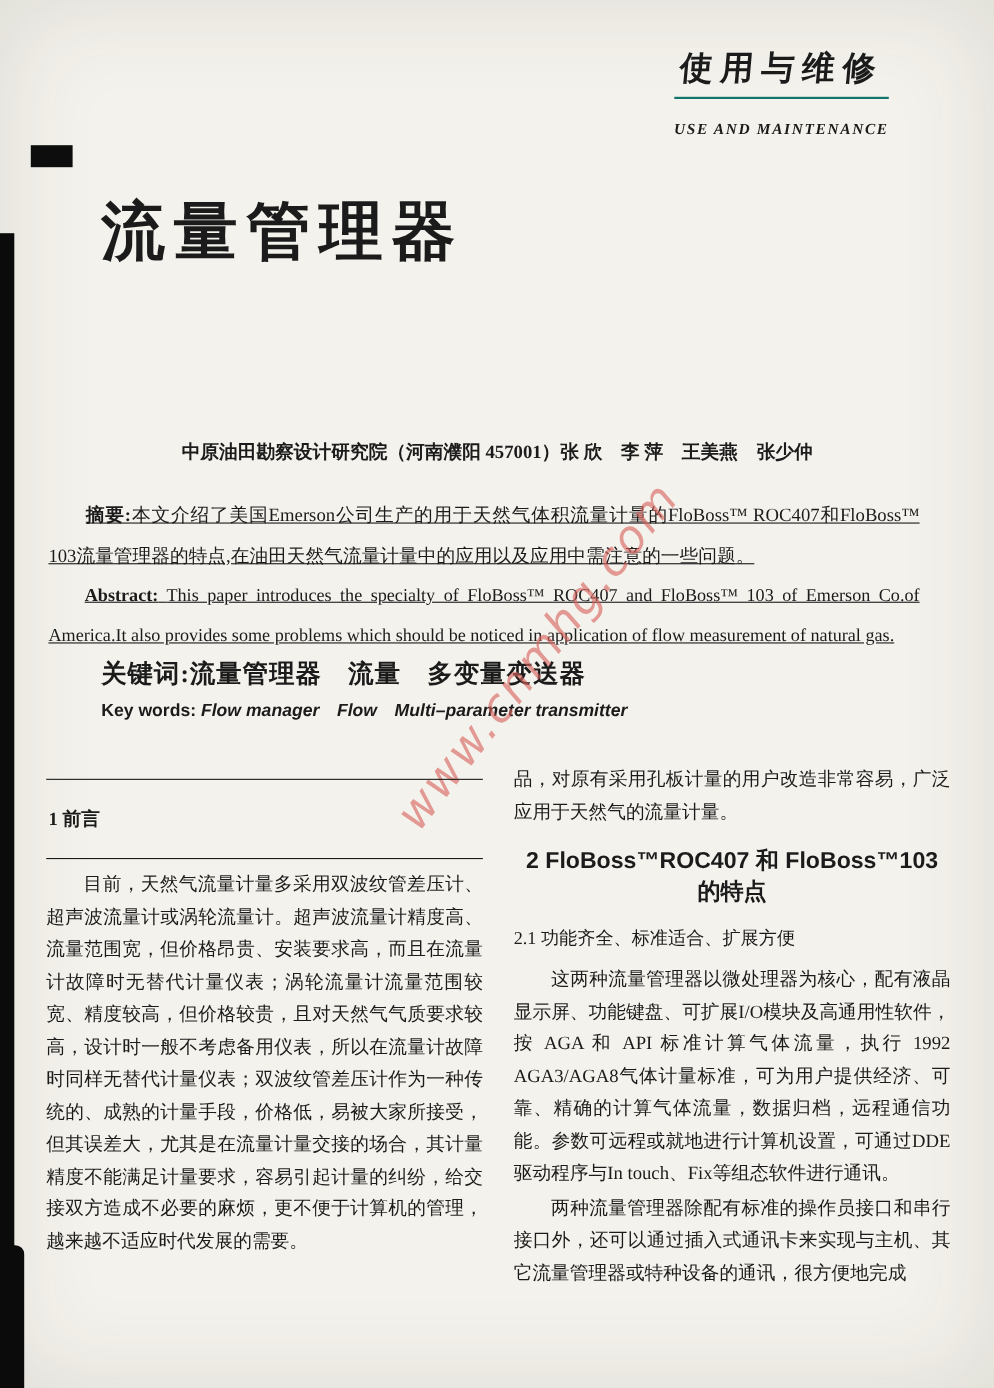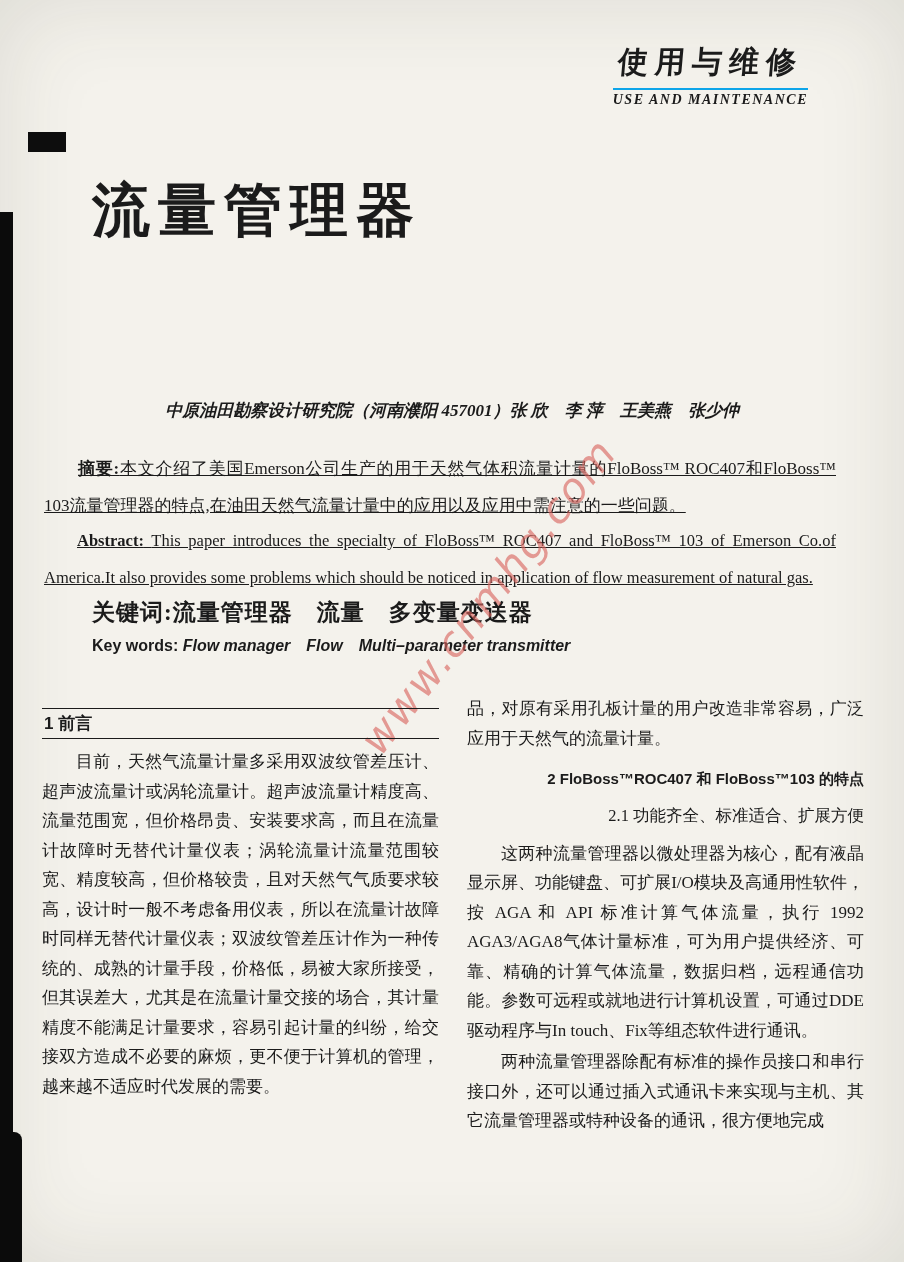--- a/index.html
+++ b/index.html
@@ -16,36 +16,36 @@
   .artifact-left-bottom{ position:absolute; left:0; bottom:0; width:22px; height:130px; background:#0b0b0b; border-radius:0 8px 0 0; }
   .artifact-top-mark   { position:absolute; left:28px; top:132px; width:38px; height:20px; background:#0d0d0d; }
 
   
   .masthead { position:absolute; top:42px; right:96px; text-align:center; }
   .masthead-cn {
     font-family:"Liberation Sans", sans-serif; font-weight:bold;
     font-size:30px; letter-spacing:7px; transform:skewX(-5deg); white-space:nowrap;
   }
   .masthead-en {
-    margin-top:5px; border-top:2px solid #0ea5e9; padding-top:2px;
+    margin-top:5px; border-top:2px solid #0f766e; padding-top:21px;
     font-family:"Liberation Serif", serif; font-weight:bold; font-style:italic;
     font-size:14px; letter-spacing:1.5px; white-space:nowrap;
   }
 
   
   .title-line1 {
     position:absolute; top:172px; left:92px;
     font-size:58px; font-weight:bold; letter-spacing:8px; white-space:nowrap;
   }
   .title-line2 {
     position:absolute; top:258px; left:266px;
     font-size:54px; font-weight:bold; letter-spacing:2px; white-space:nowrap;
   }
   .title-en { position:absolute; top:348px; left:0; width:100%; text-align:center; font-size:28px; }
-  .byline   { position:absolute; top:399px; left:0; width:100%; text-align:center; font-size:17px; font-weight:bold;font-style:italic; }
+  .byline   { position:absolute; top:399px; left:0; width:100%; text-align:center; font-size:17px; font-weight:bold; }
 
   
   .abstract-cn, .abstract-en {
     position:absolute; left:44px; width:792px;
     font-size:17px; line-height:37px; text-indent:2em; text-align:justify;text-decoration:underline;
   }
   .abstract-cn { top:450px; }
   .abstract-en { top:522px; font-size:16.5px; }
   .label { font-weight:bold; }
 
@@ -63,31 +63,31 @@
   }
 
   
   .columns { position:absolute; top:694px; left:42px; width:822px; display:flex; gap:28px; }
   .col { width:397px; font-size:17px; line-height:29.5px; text-align:justify; }
   .col p { text-indent:2em; margin:0; }
   .col p + p { margin-top:2px; }
   .cont { text-indent:0 !important; }
 
   .h1box {
-    margin:14px 0 8px; padding:4px 2px;
+    margin:14px 0 8px; padding:25px 2px;
     border-top:1.5px solid #1b1b1b; border-bottom:1.5px solid #1b1b1b;
-    font-family:Liberation Sans, sans-serif; font-weight:bold; font-size:17px;
+    font-family:Liberation Serif, serif; font-weight:bold; font-size:17px;
     line-height:1.25; text-align:left;
   }
   .h2 {
     margin:16px 0 12px;
-    font-family:"Liberation Sans", sans-serif; font-weight:bold; font-size:15px;
-    line-height:1.35; text-align:right;
+    font-family:"Liberation Sans", sans-serif; font-weight:bold; font-size:21px;
+    line-height:1.35; text-align:center;
   }
-  .h21 { margin:4px 0 8px; font-size:16.5px; text-align:right; }
+  .h21 { margin:4px 0 8px; font-size:16.5px; text-align:left; }
 </style>
 </head>
 <body>
 
 <div class="page">
 
   <div class="artifact-left-bar"></div>
   <div class="artifact-left-bottom"></div>
   <div class="artifact-top-mark"></div>
 

